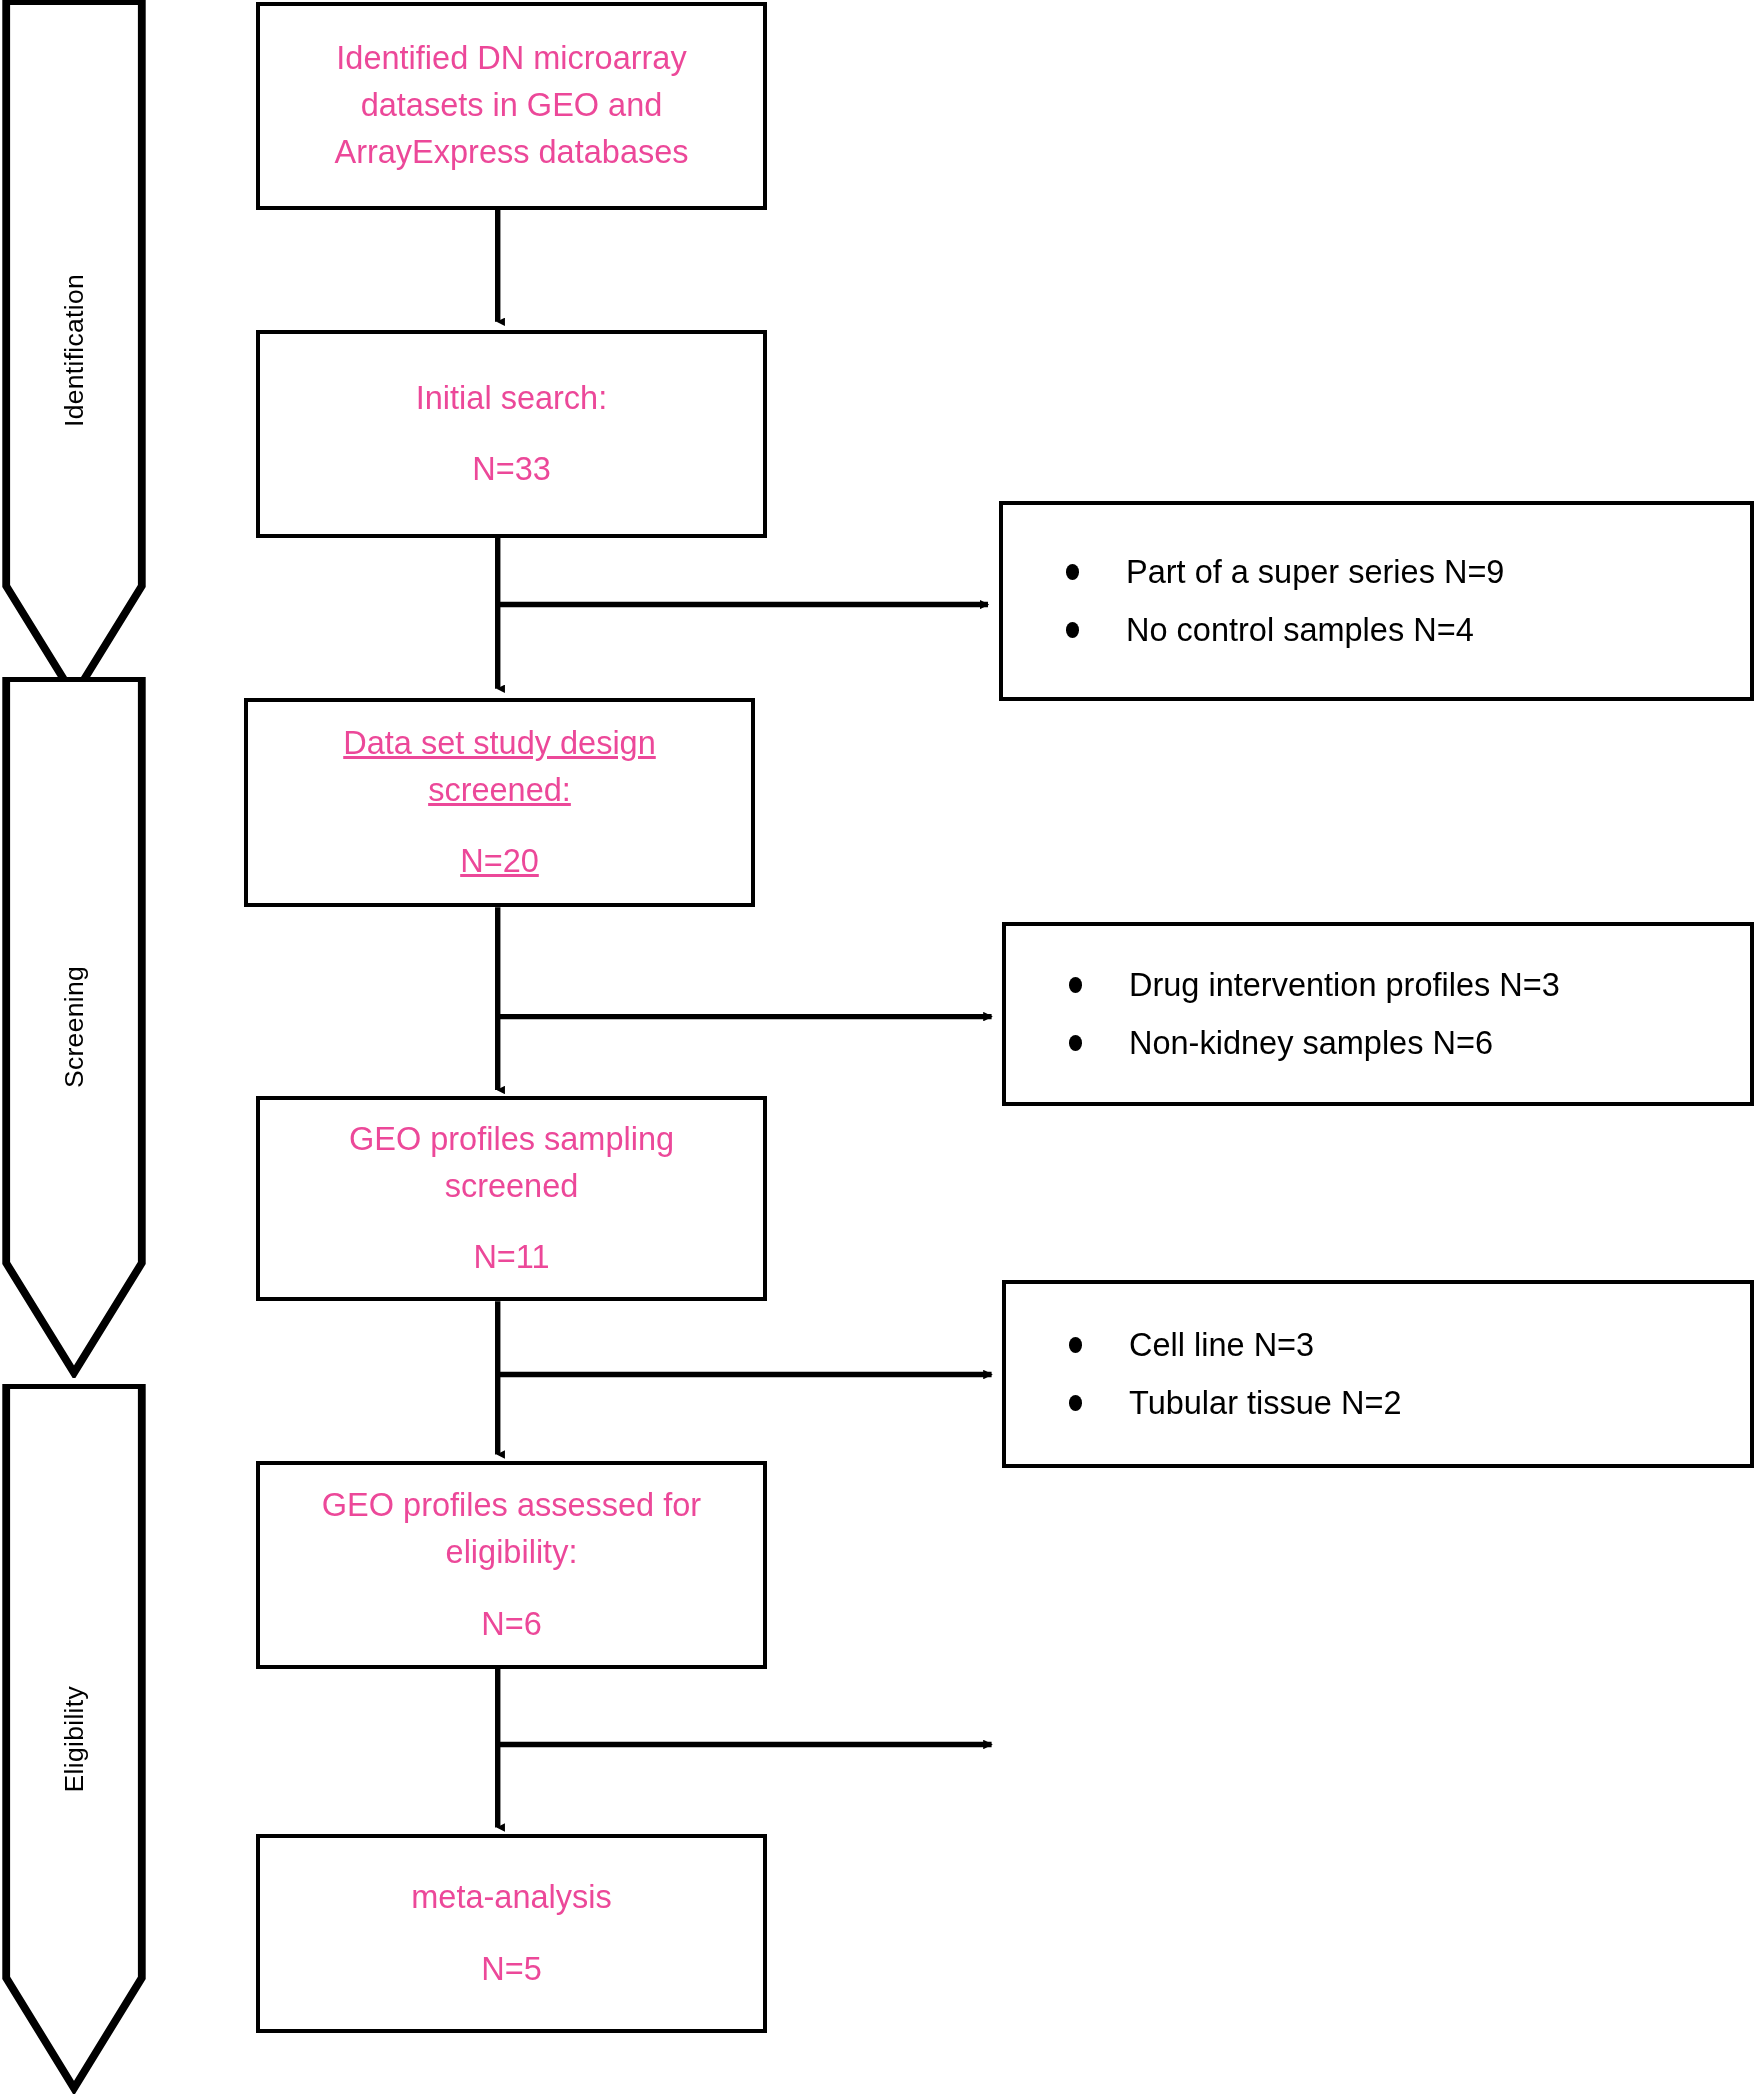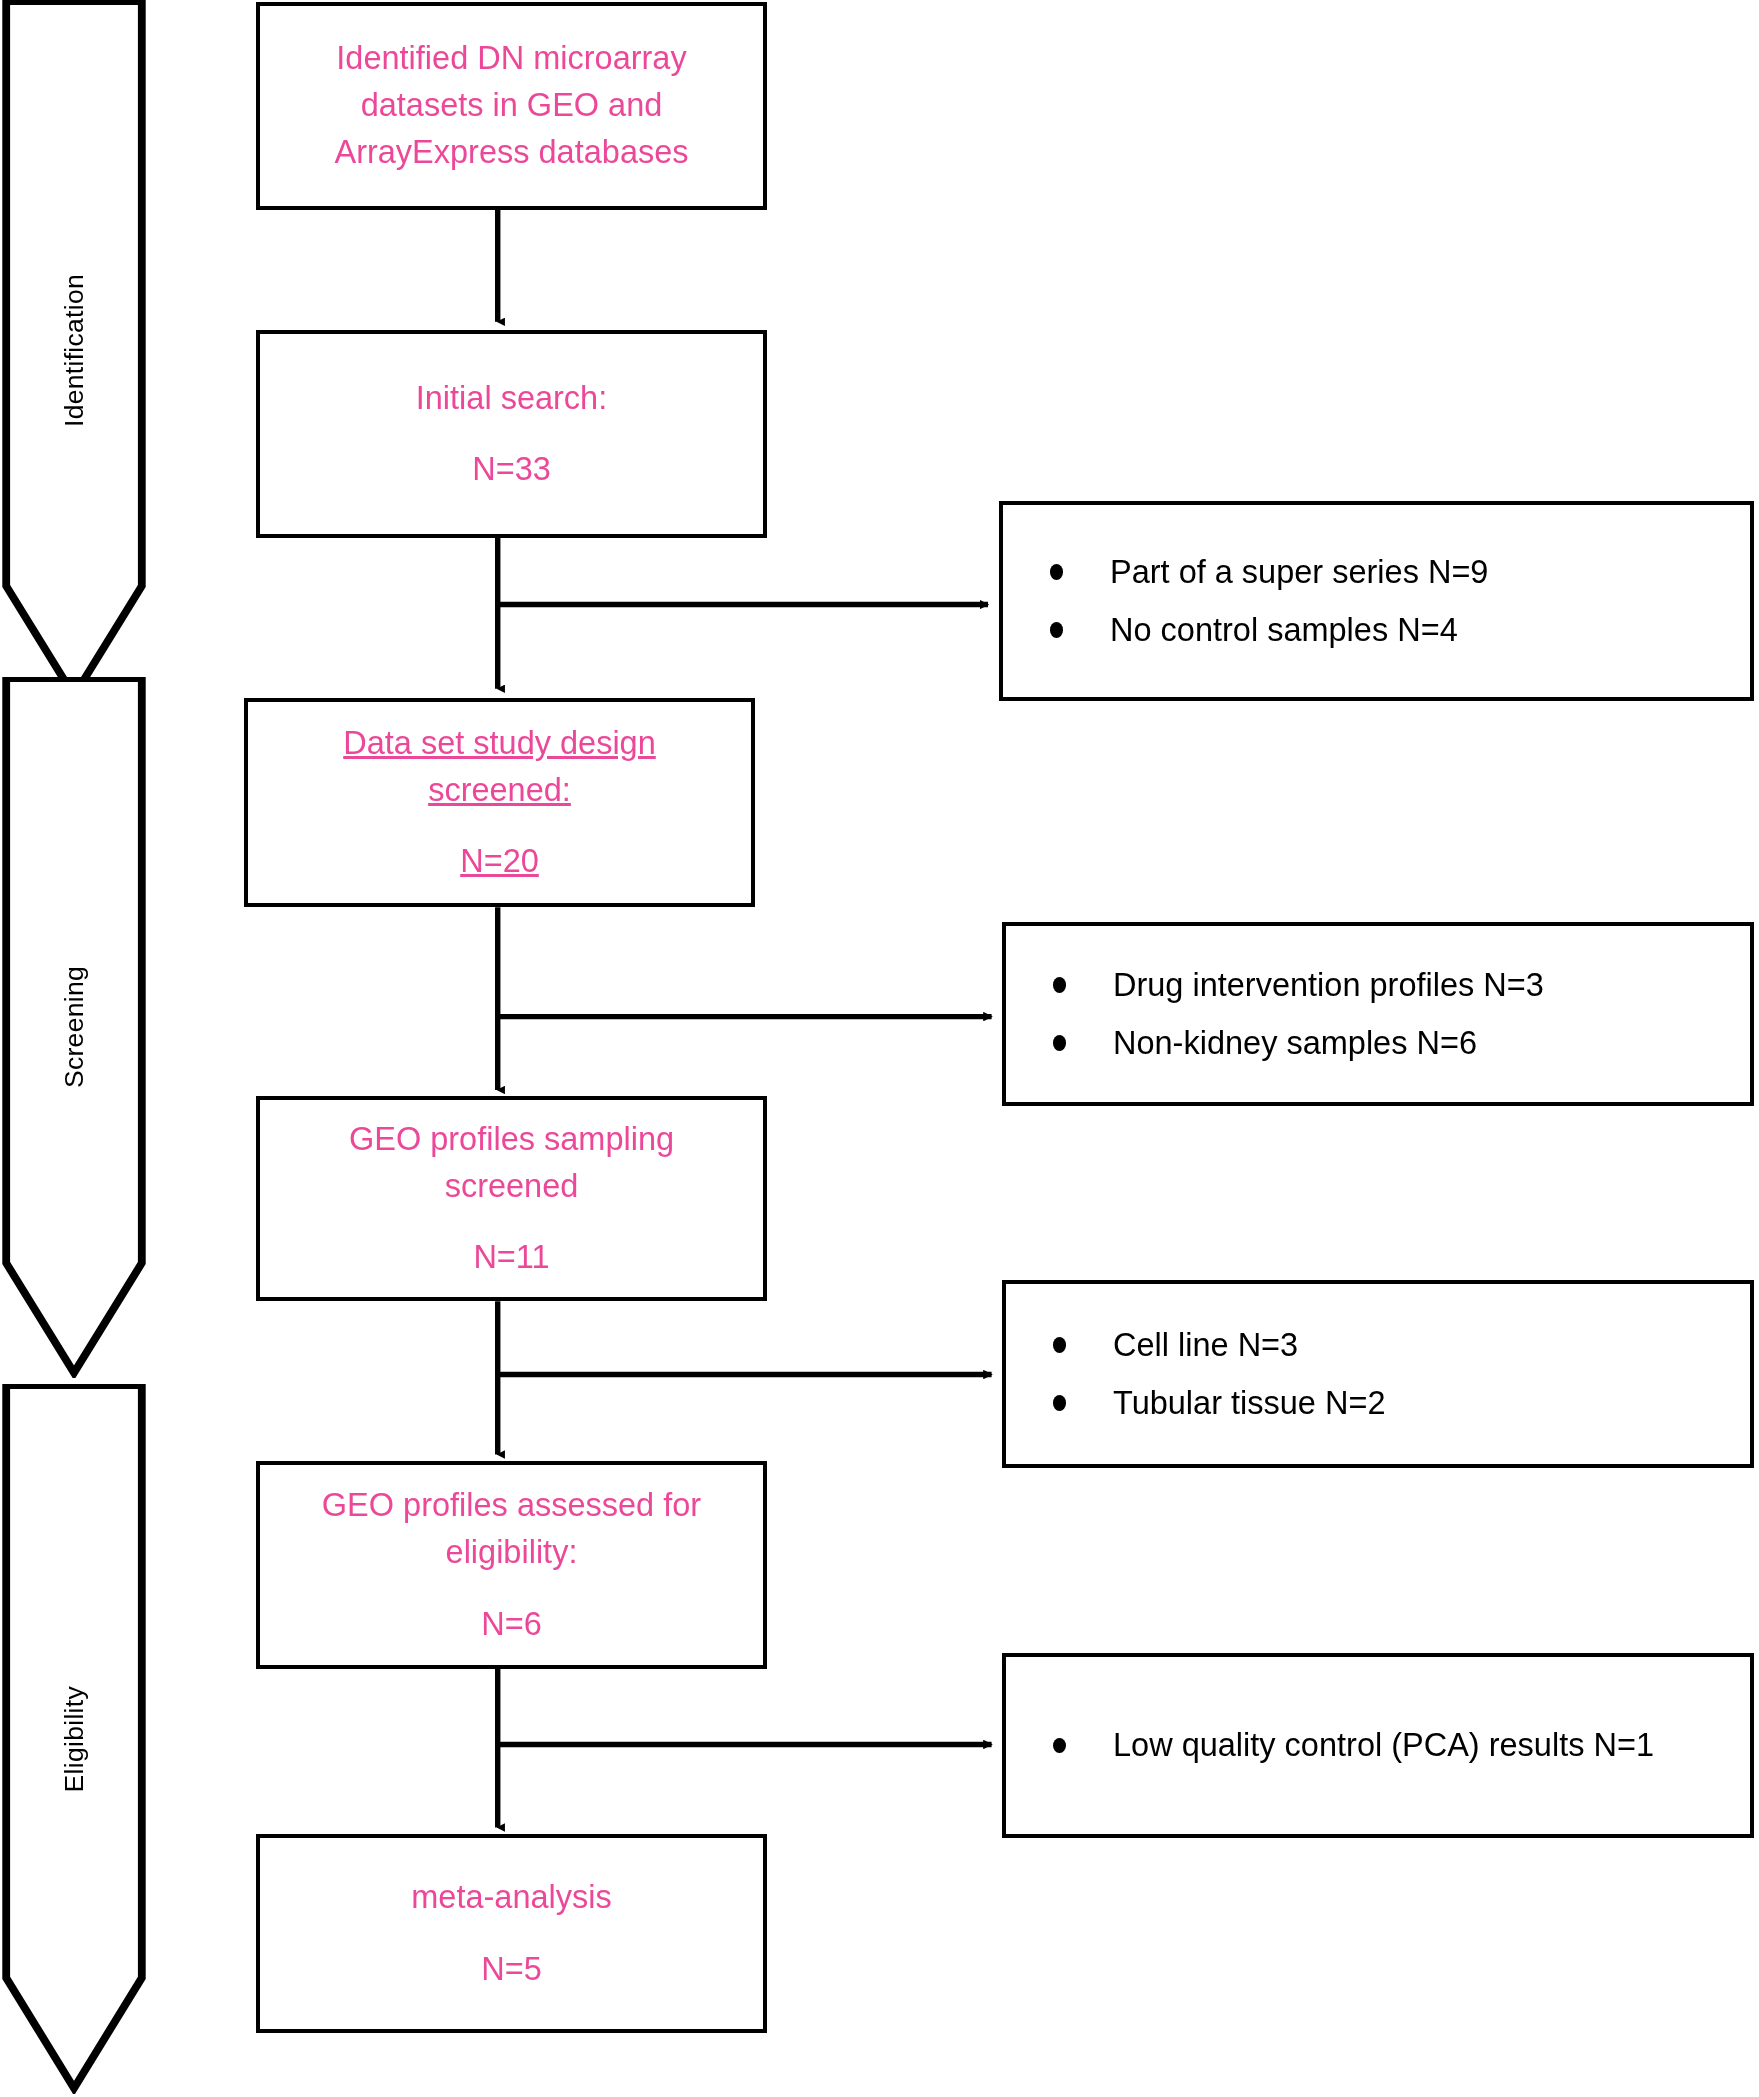--- a/index.html
+++ b/index.html
@@ -74,21 +74,21 @@
     background: #ffffff;
     display: flex;
     flex-direction: column;
     justify-content: center;
     color: #000000;
     font-size: 32.5px;
     padding: 6px 0 6px 0;
   }
   .excl-list {
     list-style: none;
-    margin: 0;
+    margin: 16px;
     padding: 0 0 0 36px;
   }
   .excl-list li {
     position: relative;
     padding-left: 71px;
     margin: 15.6px 0;
     line-height: 1.3;
     white-space: nowrap;
   }
   .excl-list li .bullet {
@@ -239,23 +239,15 @@
         <span class="bullet"></span>
         <span>Cell line N=3</span>
       </li>
       <li>
         <span class="bullet"></span>
         <span>Tubular tissue N=2</span>
       </li>
     </ul>
   </div>
 
-  <div class="excl-box" style="left:1002px; top:1653px; width:752px; height:185px;">
-    <ul class="excl-list">
-      <li>
-        <span class="bullet"></span>
-        <span>Low quality control (PCA) results N=1</span>
-      </li>
-    </ul>
-  </div>
 
 </div>
 
 
 </body></html>

